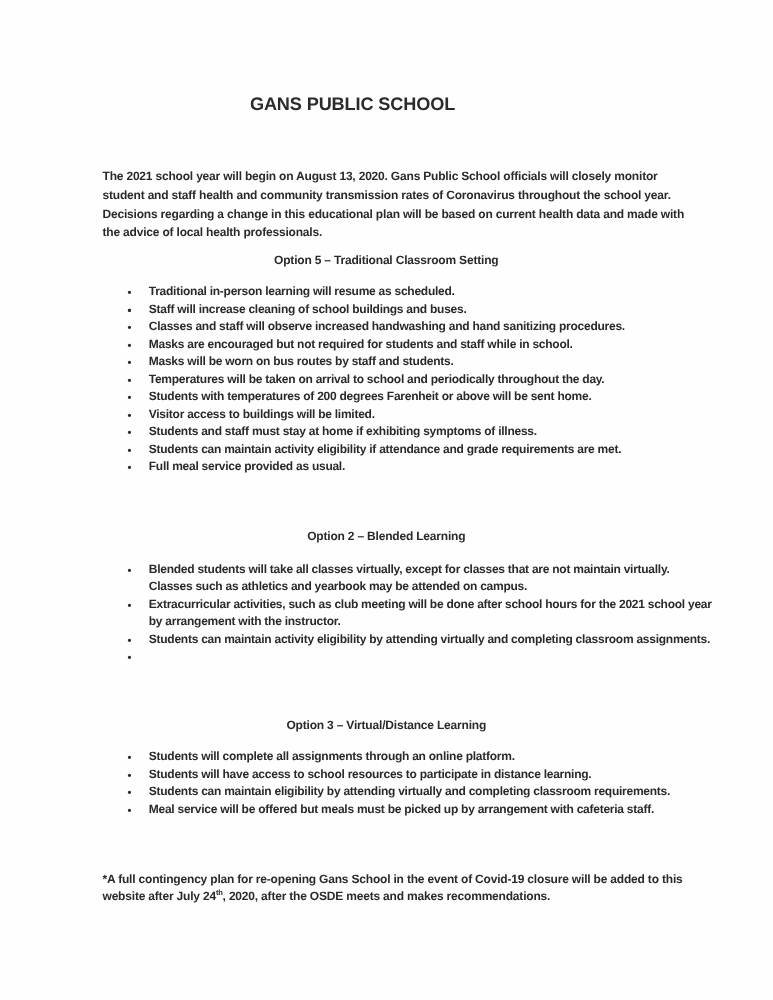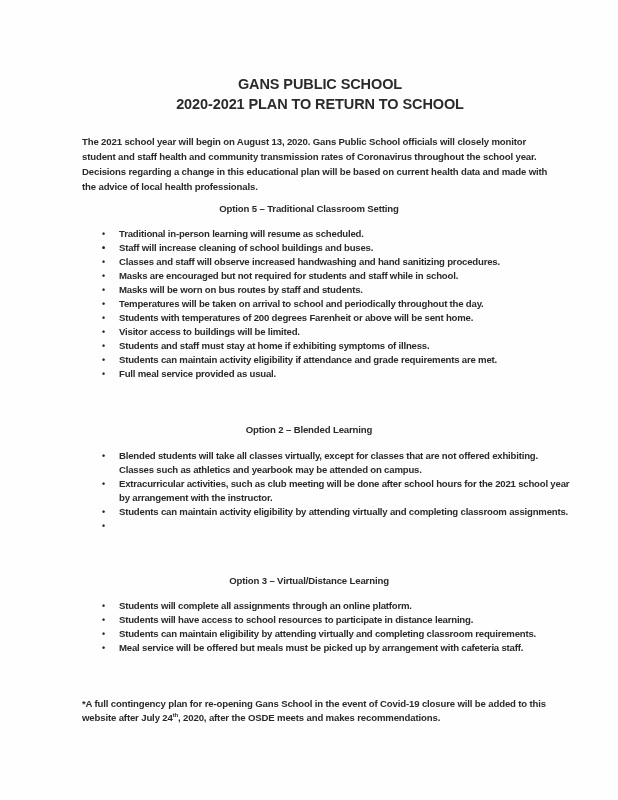--- a/index.html
+++ b/index.html
@@ -1,40 +1,39 @@
 <!DOCTYPE html>
 <html><head>
 <meta charset="utf-8">
 <style>
   html, body { margin:0; padding:0; background:#ffffff; }
   body { width:618px; height:800px; position:relative; overflow:hidden;
          font-family:"Liberation Sans", sans-serif; color:#2a2a2a; }
   .page { position:absolute; left:0; top:0; width:618px; height:800px; background:#fefefe; }
   .title { position:absolute; left:0; width:564px; text-align:center; font-weight:bold;
-           font-size:14.5px; letter-spacing:-0.1px; color:#2b2b2b;padding-left:38px; }
+           font-size:14.5px; letter-spacing:-0.1px; color:#2b2b2b; }
   .t1 { top:76px; }
   .t2 { top:96px; }
   .intro { position:absolute; left:82px; top:134px; width:470px; font-weight:bold;
            font-size:9.6px; line-height:15px; letter-spacing:-0.15px; }
   .opt-head { position:absolute; left:0; width:618px; text-align:center; font-weight:bold;
               font-size:9.6px; letter-spacing:-0.15px; }
   ul.blist { position:absolute; margin:0; padding:0; list-style:none; left:100px; width:470px; }
   ul.blist li { position:relative; padding-left:19px; font-weight:bold; font-size:9.6px;
                 line-height:14px; letter-spacing:-0.2px; }
   ul.blist li .bullet { position:absolute; left:2px; top:0; font-size:9px; }
   .footnote { position:absolute; left:82px; top:697px; width:480px; font-weight:bold;
               font-size:9.6px; line-height:14px; letter-spacing:-0.15px; }
   .footnote sup { font-size:6px; vertical-align:super; line-height:0; }
 </style>
 </head>
 <body>
 
 <div class="page">
   <div class="title t1">GANS PUBLIC SCHOOL</div>
-  <div class="title t2">2020-2021 PLAN TO RETURN TO SCHOOL</div>
 
   <div class="intro">The 2021 school year will begin on August 13, 2020.  Gans Public School officials will closely monitor student and staff health and community transmission rates of Coronavirus throughout the school year.  Decisions regarding a change in this educational plan will be based on current health data and made with the advice of local health professionals.</div>
 
   <div class="opt-head" style="top:203px;">Option 5 – Traditional Classroom Setting</div>
   <ul class="blist" style="top:227px;">
     <li><span class="bullet">•</span><span>Traditional in-person learning will resume as scheduled.</span></li>
     <li><span class="bullet">•</span></li>
     <li><span class="bullet">•</span><span>Staff will increase cleaning of school buildings and buses.</span></li>
     <li><span class="bullet">•</span><span>Classes and staff will observe increased handwashing and hand sanitizing procedures.</span></li>
     <li><span class="bullet">•</span><span>Masks are encouraged but not required for students and staff while in school.</span></li>
@@ -42,21 +41,21 @@
     <li><span class="bullet">•</span><span>Temperatures will be taken on arrival to school and periodically throughout the day.</span></li>
     <li><span class="bullet">•</span><span>Students with temperatures of 200 degrees Farenheit or above will be sent home.</span></li>
     <li><span class="bullet">•</span><span>Visitor access to buildings will be limited.</span></li>
     <li><span class="bullet">•</span><span>Students and staff must stay at home if exhibiting symptoms of illness.</span></li>
     <li><span class="bullet">•</span><span>Students can maintain activity eligibility if attendance and grade requirements are met.</span></li>
     <li><span class="bullet">•</span><span>Full meal service provided as usual.</span></li>
   </ul>
 
   <div class="opt-head" style="top:424px;">Option 2 – Blended Learning</div>
   <ul class="blist" style="top:449px;">
-    <li><span class="bullet">•</span><span>Blended students will take all classes virtually, except for classes that are not offered exhibiting. Classes such as athletics and yearbook may be attended on campus.</span></li>
+    <li><span class="bullet">•</span><span>Blended students will take all classes virtually, except for classes that are not maintain virtually. Classes such as athletics and yearbook may be attended on campus.</span></li>
     <li><span class="bullet">•</span><span>Extracurricular activities, such as club meeting will be done after school hours for the 2021 school year by arrangement with the instructor.</span></li>
     <li><span class="bullet">•</span><span>Students can maintain activity eligibility by attending virtually and completing classroom assignments.</span></li>
     <li><span class="bullet">•</span></li>
   </ul>
 
   <div class="opt-head" style="top:575px;">Option 3 – Virtual/Distance Learning</div>
   <ul class="blist" style="top:599px;">
     <li><span class="bullet">•</span><span>Students will complete all assignments through an online platform.</span></li>
     <li><span class="bullet">•</span><span>Students will have access to school resources to participate in distance learning.</span></li>
     <li><span class="bullet">•</span><span>Students can maintain eligibility by attending virtually and completing classroom requirements.</span></li>

